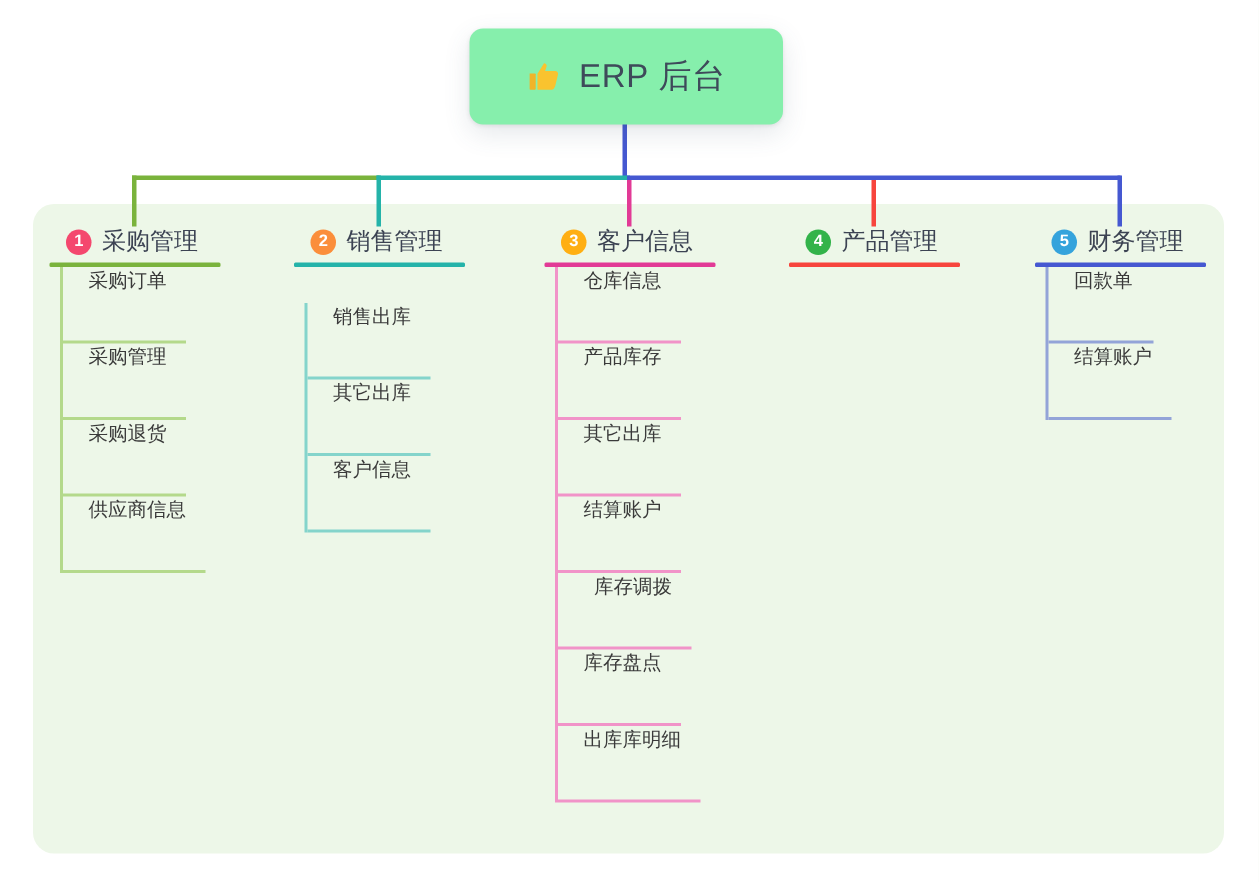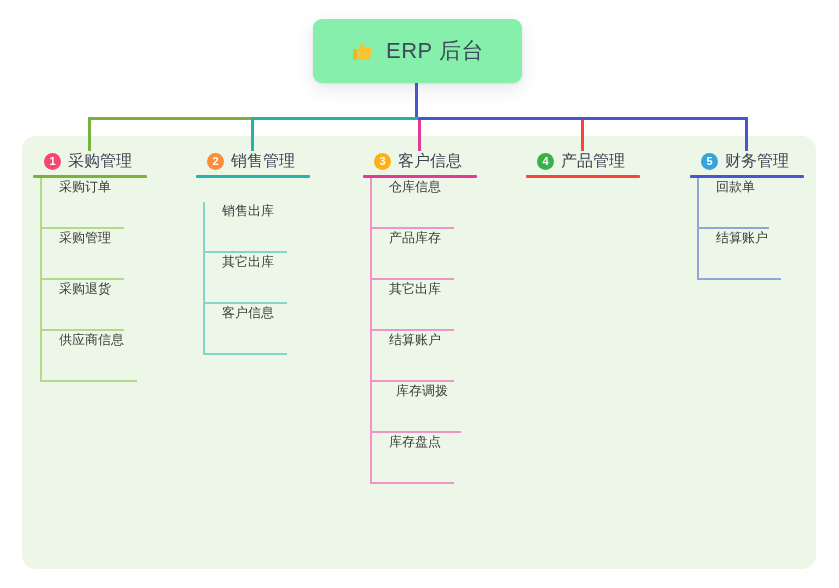--- a/index.html
+++ b/index.html
@@ -108,20 +108,23 @@
           </div>
           <div class="child-row" style="border-bottom-color: rgb(241, 147, 200);">
             <span class="child-label">结算账户</span>
           </div>
           <div class="child-row" style="border-bottom-color: rgb(241, 147, 200); padding-left: 24px;">
             <span class="child-label">库存调拨</span>
           </div>
           <div class="child-row" style="border-bottom-color: rgb(241, 147, 200);">
             <span class="child-label">库存盘点</span>
           </div>
+          <div class="child-row" style="border-bottom-color: rgb(241, 147, 200);">
+            <span class="child-label">出库库明细</span>
+          </div>
         </div>
       </div>
       <div class="branch" style="left: 526px;">
         <div class="branch-header" style="width: 114px;">
           <span class="badge" style="background: rgb(51, 179, 74);">4</span>
           <span class="branch-label">产品管理</span>
         </div>
         <div class="branch-underline" style="width: 114px; background: rgb(247, 69, 61);"></div>
       </div>
       <div class="branch" style="left: 690px;">

